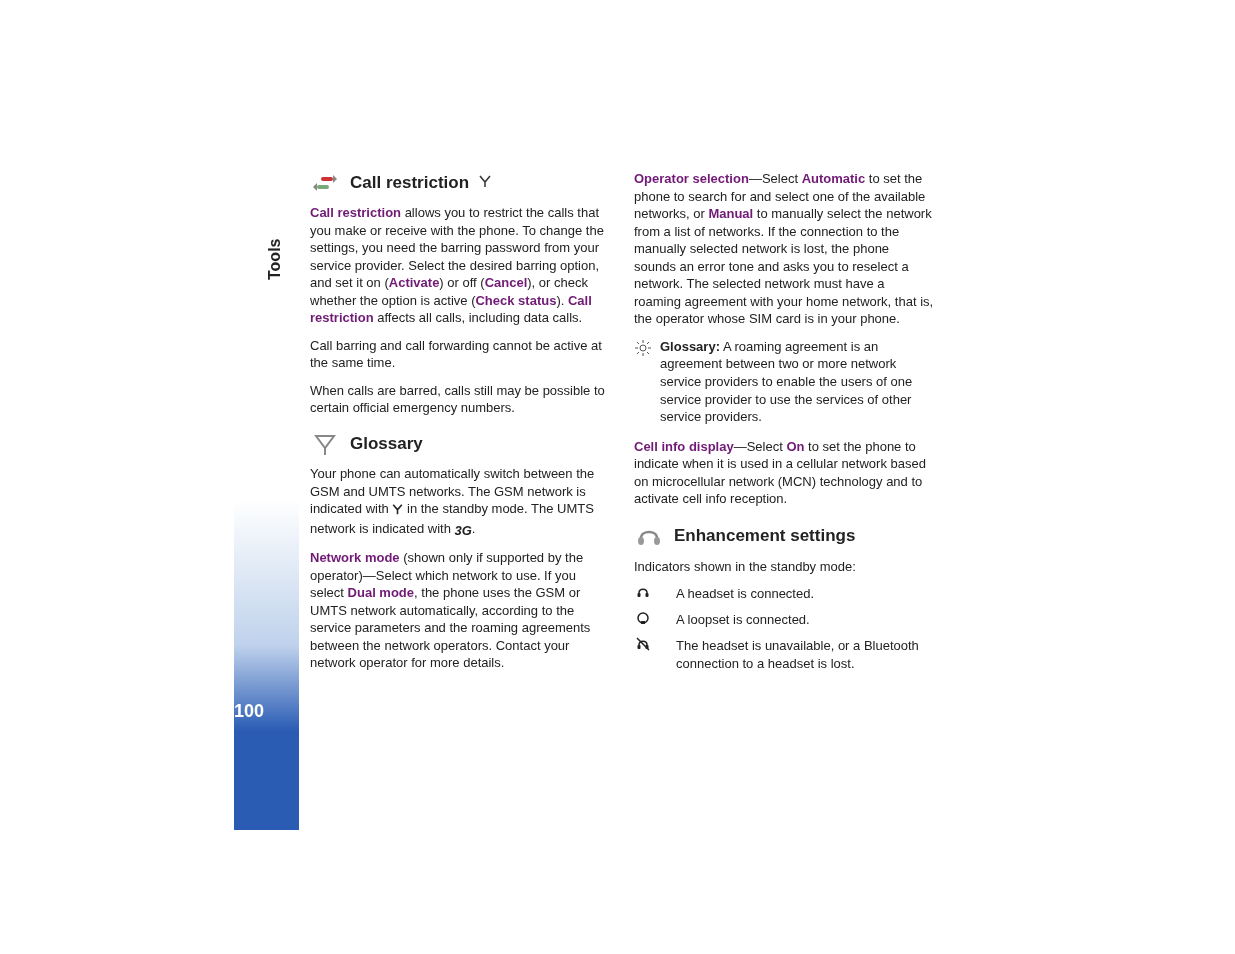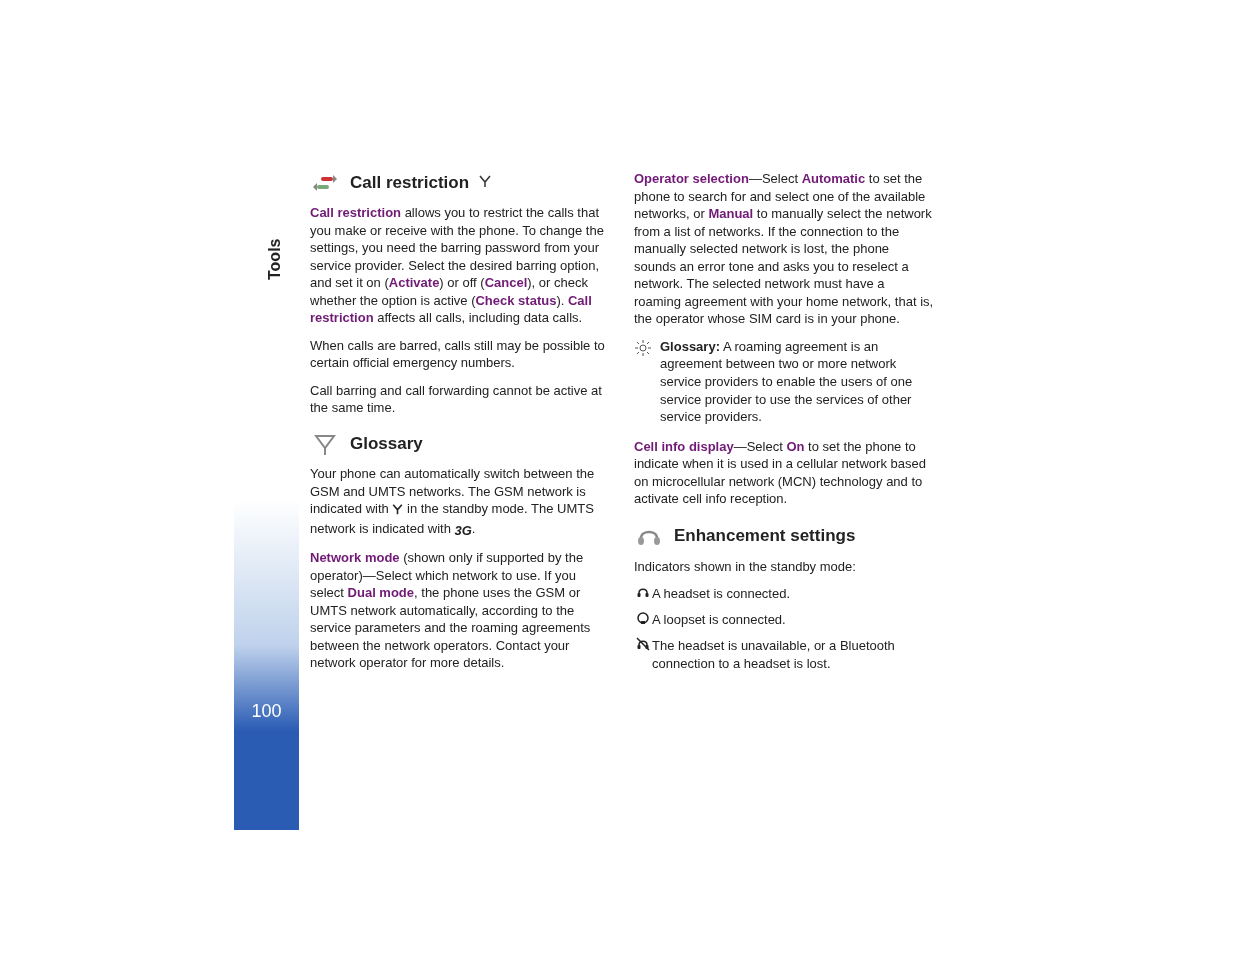--- a/index.html
+++ b/index.html
@@ -34,23 +34,23 @@
     transform-origin: left top;
     font-weight: bold;
     font-size: 16px;
     color: #222;
   }
   .page-number {
     position: absolute;
     bottom: 108px;
     left: 0;
     right: 0;
-    text-align: center;
+    text-align: left;
     color: #fff;
-    font-weight: normal;
+    font-weight: bold;
     font-size: 18px;
   }
   .columns {
     margin-left: 75px;
     display: flex;
     gap: 24px;
   }
   .col {
     width: 300px;
     line-height: 1.35;
@@ -95,21 +95,21 @@
     padding-top: 2px;
   }
   .glossary .gtext {
     flex: 1;
   }
   .ind-list {
     margin-top: 6px;
   }
   .ind-row {
     display: flex;
-    gap: 0;
+    gap: 24px;
     margin-bottom: 8px;
   }
   .ind-row .iicon {
     width: 18px;
     flex-shrink: 0;
     text-align: center;
     font-size: 14px;
     line-height: 1.2;
   }
   .inline-icon {
@@ -149,22 +149,22 @@
           <svg width="12" height="14" viewBox="0 0 12 14">
               <path d="M1 2 L6 8 L11 2 M6 8 V13" stroke="#333" stroke-width="1.5" fill="none"></path>
             </svg>
         </span>
       </h2>
 
       <p>
         <span class="link">Call restriction</span><span> allows you to restrict the calls that you make or receive with the phone. To change the settings, you need the barring password from your service provider. Select the desired barring option, and set it on (</span><span class="link">Activate</span><span>) or off (</span><span class="link">Cancel</span><span>), or check whether the option is active (</span><span class="link">Check status</span><span>). </span><span class="link">Call restriction</span><span> affects all calls, including data calls.</span>
       </p>
 
+      <p>Call barring and call forwarding cannot be active at the same time.</p>
       <p>When calls are barred, calls still may be possible to certain official emergency numbers.</p>
-      <p>Call barring and call forwarding cannot be active at the same time.</p>
 
       <h2 style="margin-top:14px;">
         <span class="hicon">
           <svg width="24" height="24" viewBox="0 0 24 24">
             <path d="M3 4 L12 16 L21 4 Z" fill="none" stroke="#888" stroke-width="2"></path>
             <line x1="12" y1="16" x2="12" y2="23" stroke="#888" stroke-width="2"></line>
           </svg>
         </span>
         <span>Glossary</span>
       </h2>

